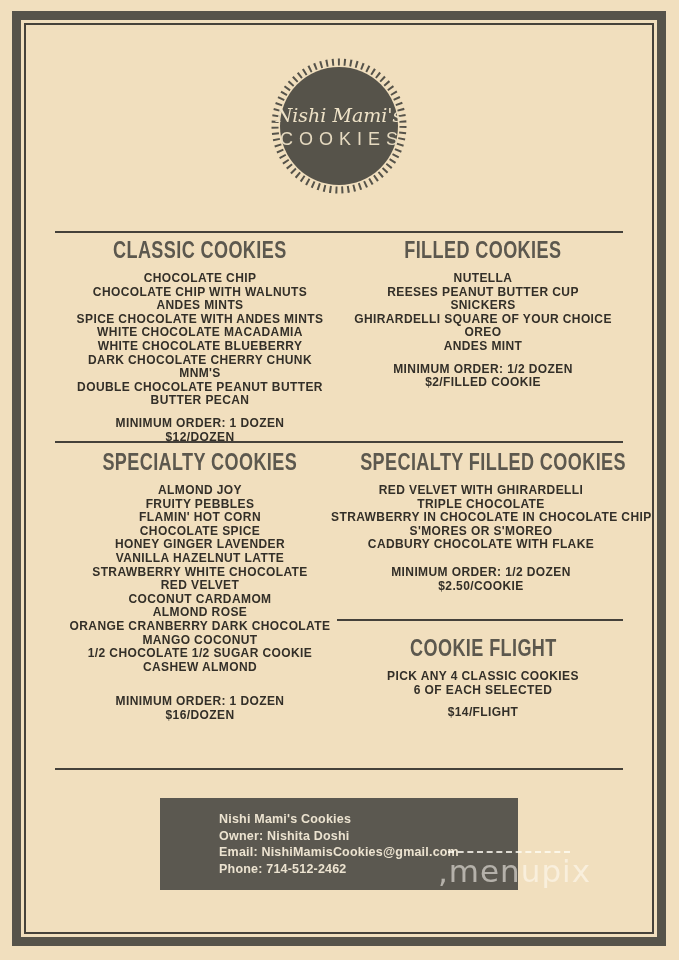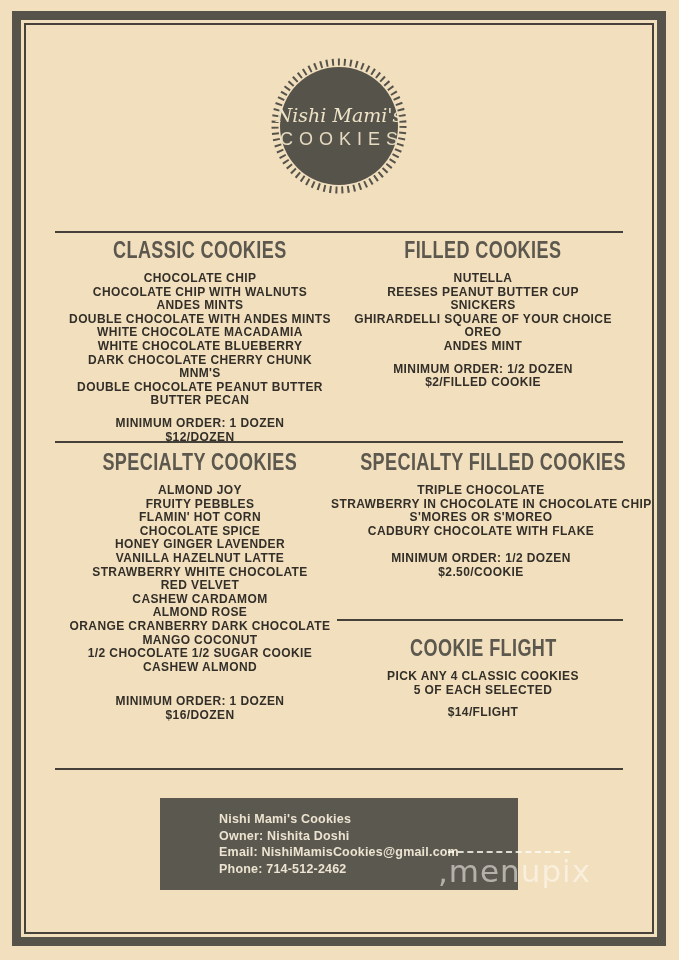--- a/index.html
+++ b/index.html
@@ -109,21 +109,21 @@
 <div class="divider d2"></div>
 <div class="divider d3"></div>
 <div class="divider d4"></div>
 
 <section class="menu-section sec-classic">
   <h2 class="sec-title"><span class="cond">CLASSIC COOKIES</span></h2>
   <div class="items">
       <div class="item">CHOCOLATE CHIP</div>
       <div class="item">CHOCOLATE CHIP WITH WALNUTS</div>
       <div class="item">ANDES MINTS</div>
-      <div class="item">DOUBLE CHOCOLATE WITH ANDES MINTS</div>
+      <div class="item">SPICE CHOCOLATE WITH ANDES MINTS</div>
       <div class="item">WHITE CHOCOLATE MACADAMIA</div>
       <div class="item">WHITE CHOCOLATE BLUEBERRY</div>
       <div class="item">DARK CHOCOLATE CHERRY CHUNK</div>
       <div class="item">MNM'S</div>
       <div class="item">DOUBLE CHOCOLATE PEANUT BUTTER</div>
       <div class="item">BUTTER PECAN</div>
     </div>
   <div class="note">
       <div class="note-line">MINIMUM ORDER: 1 DOZEN</div>
       <div class="note-line">$12/DOZEN</div>
@@ -150,52 +150,53 @@
   <h2 class="sec-title"><span class="cond">SPECIALTY COOKIES</span></h2>
   <div class="items">
       <div class="item">ALMOND JOY</div>
       <div class="item">FRUITY PEBBLES</div>
       <div class="item">FLAMIN' HOT CORN</div>
       <div class="item">CHOCOLATE SPICE</div>
       <div class="item">HONEY GINGER LAVENDER</div>
       <div class="item">VANILLA HAZELNUT LATTE</div>
       <div class="item">STRAWBERRY WHITE CHOCOLATE</div>
       <div class="item">RED VELVET</div>
-      <div class="item">CASHEW CARDAMOM</div>
+      <div class="item">COCONUT CARDAMOM</div>
       <div class="item">ALMOND ROSE</div>
       <div class="item">ORANGE CRANBERRY DARK CHOCOLATE</div>
       <div class="item">MANGO COCONUT</div>
       <div class="item">1/2 CHOCOLATE 1/2 SUGAR COOKIE</div>
       <div class="item">CASHEW ALMOND</div>
     </div>
   <div class="note">
       <div class="note-line">MINIMUM ORDER: 1 DOZEN</div>
       <div class="note-line">$16/DOZEN</div>
     </div>
 </section>
 
 <section class="menu-section sec-specialty-filled">
   <h2 class="sec-title"><span class="cond">SPECIALTY FILLED COOKIES</span></h2>
   <div class="items">
+      <div class="item">RED VELVET WITH GHIRARDELLI</div>
       <div class="item">TRIPLE CHOCOLATE</div>
       <div class="item">STRAWBERRY IN CHOCOLATE IN CHOCOLATE CHIP</div>
       <div class="item">S'MORES OR S'MOREO</div>
       <div class="item">CADBURY CHOCOLATE WITH FLAKE</div>
     </div>
   <div class="note">
       <div class="note-line">MINIMUM ORDER: 1/2 DOZEN</div>
       <div class="note-line">$2.50/COOKIE</div>
     </div>
 </section>
 
 <section class="menu-section sec-cookie-flight">
   <h2 class="sec-title"><span class="cond">COOKIE FLIGHT</span></h2>
   <div class="items">
       <div class="item">PICK ANY 4 CLASSIC COOKIES</div>
-      <div class="item">5 OF EACH SELECTED</div>
+      <div class="item">6 OF EACH SELECTED</div>
     </div>
   <div class="note">
       <div class="note-line">$14/FLIGHT</div>
     </div>
 </section>
 
 <footer class="footer-box">
   <div>
       <div class="footer-line">Nishi Mami's Cookies</div>
       <div class="footer-line">Owner: Nishita Doshi</div>

